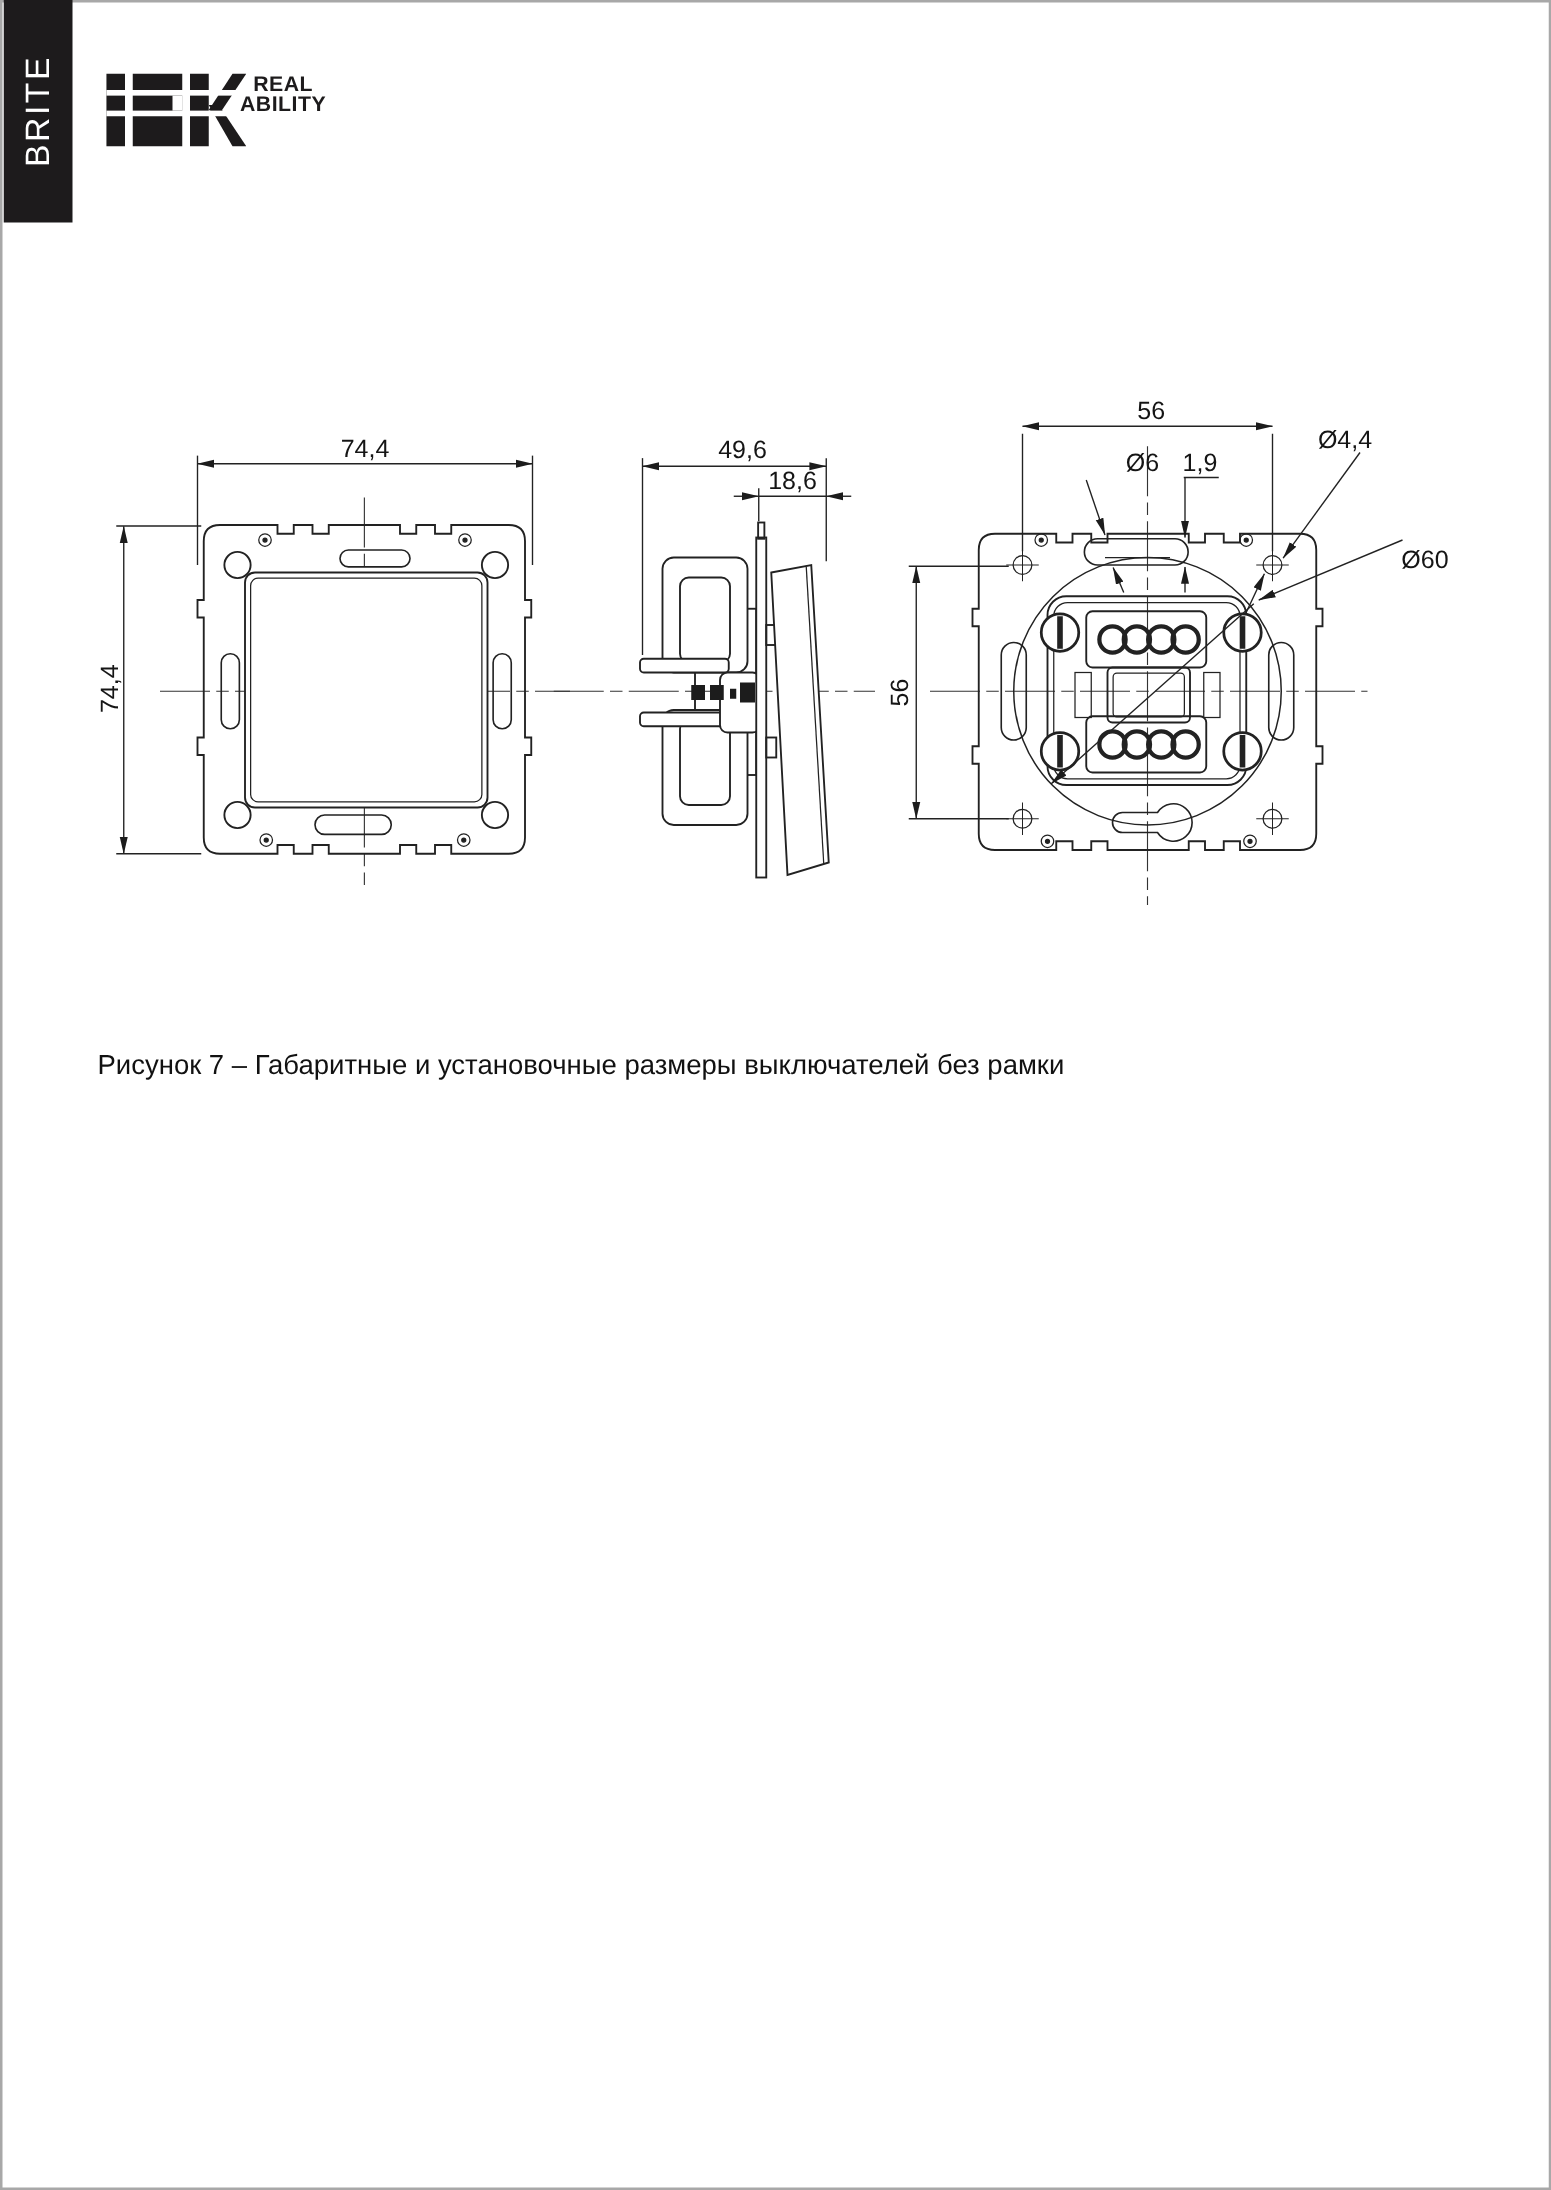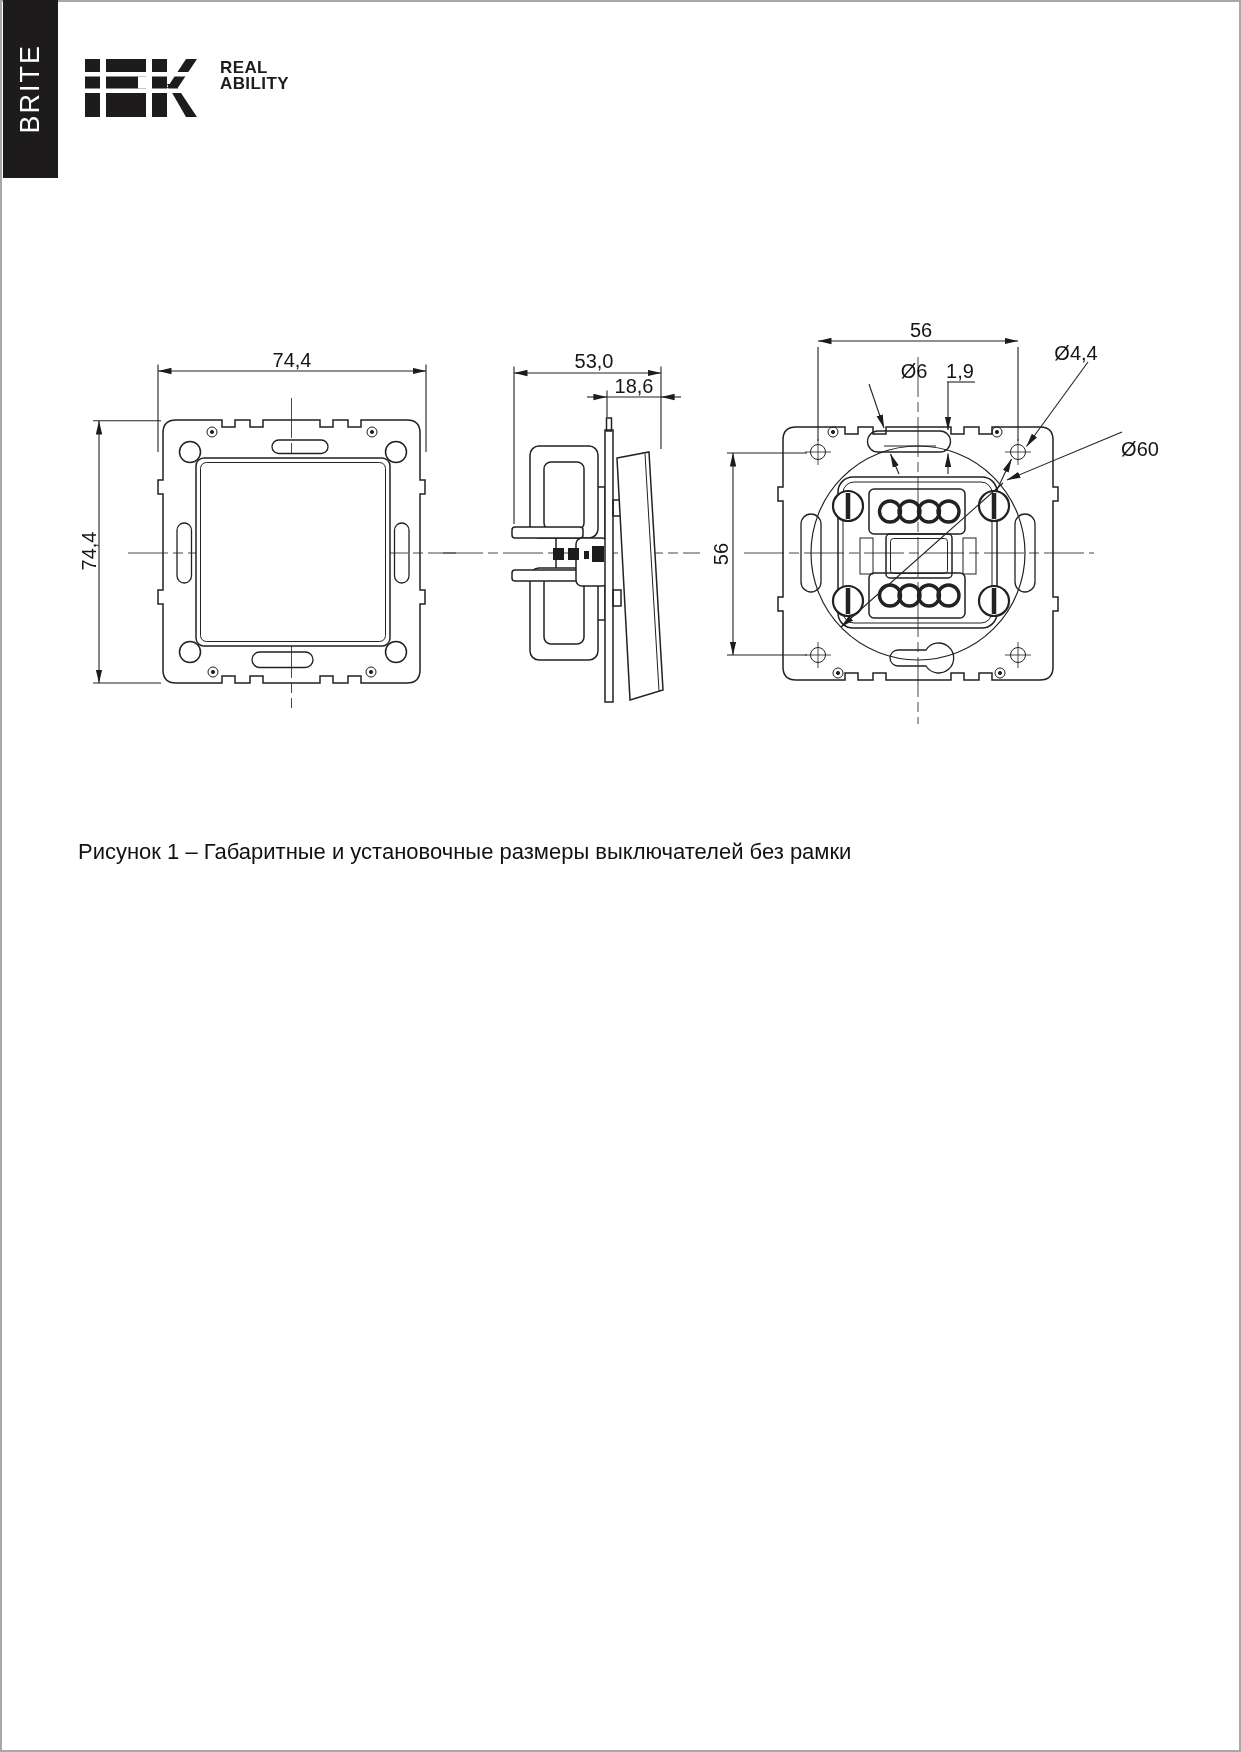--- a/index.html
+++ b/index.html
@@ -10,21 +10,21 @@
   }
   .brite-bar{
     position:absolute;left:3px;top:0;width:55px;height:178px;background:#1d1b1c;
     display:flex;align-items:center;justify-content:center;
   }
   .brite-bar span{
     writing-mode:vertical-rl;transform:rotate(180deg);
     color:#ffffff;font-size:27px;font-weight:500;letter-spacing:2px;
   }
   .logo-wrap{position:absolute;left:85px;top:58px;display:flex;}
-  .tagline{position:absolute;left:220px;top:60px;line-height:15.5px;}
+  .tagline{position:absolute;left:192px;top:60px;line-height:15.5px;text-align:center;}
   .tagline div{font-size:17px;font-weight:bold;color:#1d1b1c;letter-spacing:0.4px;}
   .drawing-svg{position:absolute;left:0;top:0;}
   .dim{
     position:absolute;font-size:20px;color:#151515;white-space:nowrap;
     transform:translate(-50%,-50%);
   }
   .dim.rot{transform:translate(-50%,-50%) rotate(-90deg);}
   .caption{
     position:absolute;left:78px;top:839px;font-size:22px;color:#111;
   }
@@ -298,24 +298,24 @@
           <line x1="996" y1="492" x2="1011.5" y2="459" marker-end="url(#arw)"></line>
           <line x1="1122" y1="432" x2="1007" y2="480" marker-end="url(#arw)"></line>
           <line x1="1003" y1="483" x2="841" y2="627" marker-end="url(#arw)"></line>
         </g>
       </g>
     </g>
   </svg>
 
   <span class="dim" style="left:292px;top:360px">74,4</span>
   <span class="dim rot" style="left:89px;top:551px">74,4</span>
-  <span class="dim" style="left:594px;top:361px">53,0</span>
+  <span class="dim" style="left:594px;top:361px">49,6</span>
   <span class="dim" style="left:634px;top:386px">18,6</span>
   <span class="dim" style="left:921px;top:330px">56</span>
   <span class="dim" style="left:914px;top:371px">Ø6</span>
   <span class="dim" style="left:960px;top:371px">1,9</span>
   <span class="dim" style="left:1076px;top:353px">Ø4,4</span>
   <span class="dim" style="left:1140px;top:449px">Ø60</span>
   <span class="dim rot" style="left:721px;top:554px">56</span>
 
-  <div class="caption">Рисунок 1 – Габаритные и установочные размеры выключателей без рамки</div>
+  <div class="caption">Рисунок 7 – Габаритные и установочные размеры выключателей без рамки</div>
 
 </div>
 
 </body></html>

